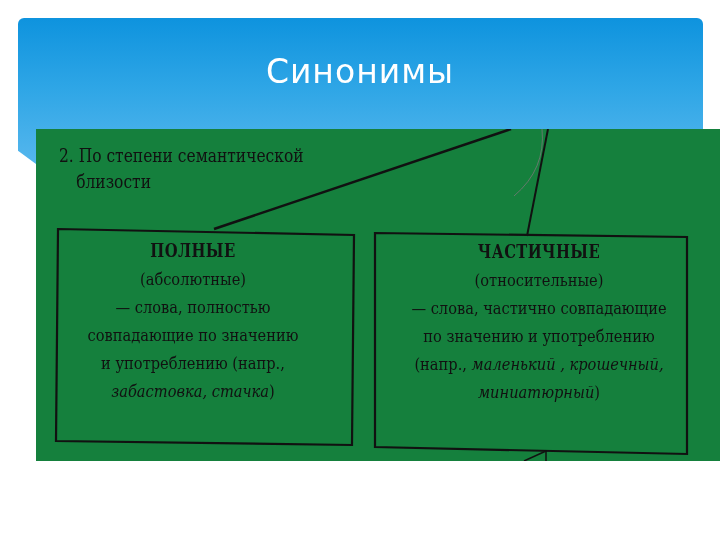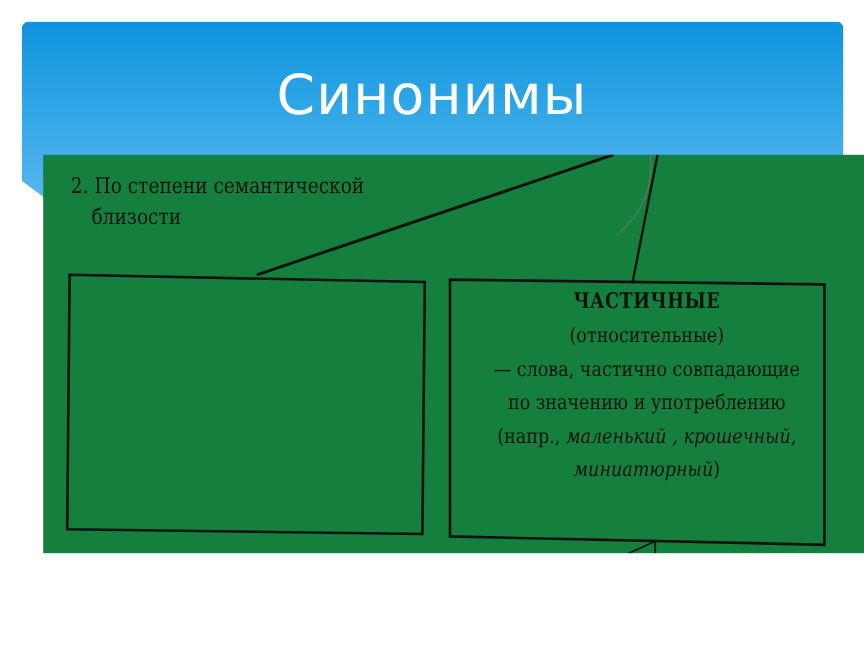--- a/index.html
+++ b/index.html
@@ -13,21 +13,21 @@
       background: linear-gradient(to bottom, #0e93de 0%, #2fa6e6 45%, #5bb9ee 100%);
       border-radius: 6px 6px 0 0;
       clip-path: polygon(0 0, 100% 0, 100% 100%, 5% 100%, 0 84%);
     }
     .banner-right-strip {
       position: absolute; left: 698px; top: 129px; width: 5px; height: 48px;
       background: linear-gradient(to bottom, #4fb2ea, #8cccf2);
     }
     .title {
       position: absolute; left: 0; top: 52px; width: 720px; text-align: center;
-      font-family: "DejaVu Sans", sans-serif; font-size: 46px; color: #ffffff;
+      font-family: "DejaVu Sans", sans-serif; font-size: 33px; color: #ffffff;
       letter-spacing: 1px; font-weight: normal;
     }
     .scan {
       position: absolute; left: 36px; top: 129px; width: 707px; height: 332px;
       background: #15803d;
     }
     .scan svg { position: absolute; left: 0; top: 0; }
     .heading {
       position: absolute; left: 23px; top: 14px; width: 300px;
       font-size: 18px; line-height: 26px; color: #111;
@@ -66,20 +66,28 @@
 
     <line x1="510" y1="321" x2="510" y2="332" stroke="#111" stroke-width="1.5"></line>
     <line x1="510" y1="322" x2="488" y2="332" stroke="#111" stroke-width="1.5"></line>
   </svg>
 
   <div class="heading">
     <span>2. По степени семантической</span>
     <span class="l2">близости</span>
   </div>
 
+  <div class="box box-left">
+    <span class="t">ПОЛНЫЕ</span>
+    <span class="line">(абсолютные)</span>
+    <span class="line">— слова, полностью</span>
+    <span class="line">совпадающие по значению</span>
+    <span class="line">и употреблению (напр.,</span>
+    <span class="line"><span class="it">забастовка, стачка</span><span>)</span></span>
+  </div>
 
   <div class="box box-right">
     <span class="t">ЧАСТИЧНЫЕ</span>
     <span class="line">(относительные)</span>
     <span class="line">— слова, частично совпадающие</span>
     <span class="line">по значению и употреблению</span>
     <span class="line"><span>(напр., </span><span class="it">маленький , крошечный,</span></span>
     <span class="line"><span class="it">миниатюрный</span><span>)</span></span>
   </div>
 </div>

